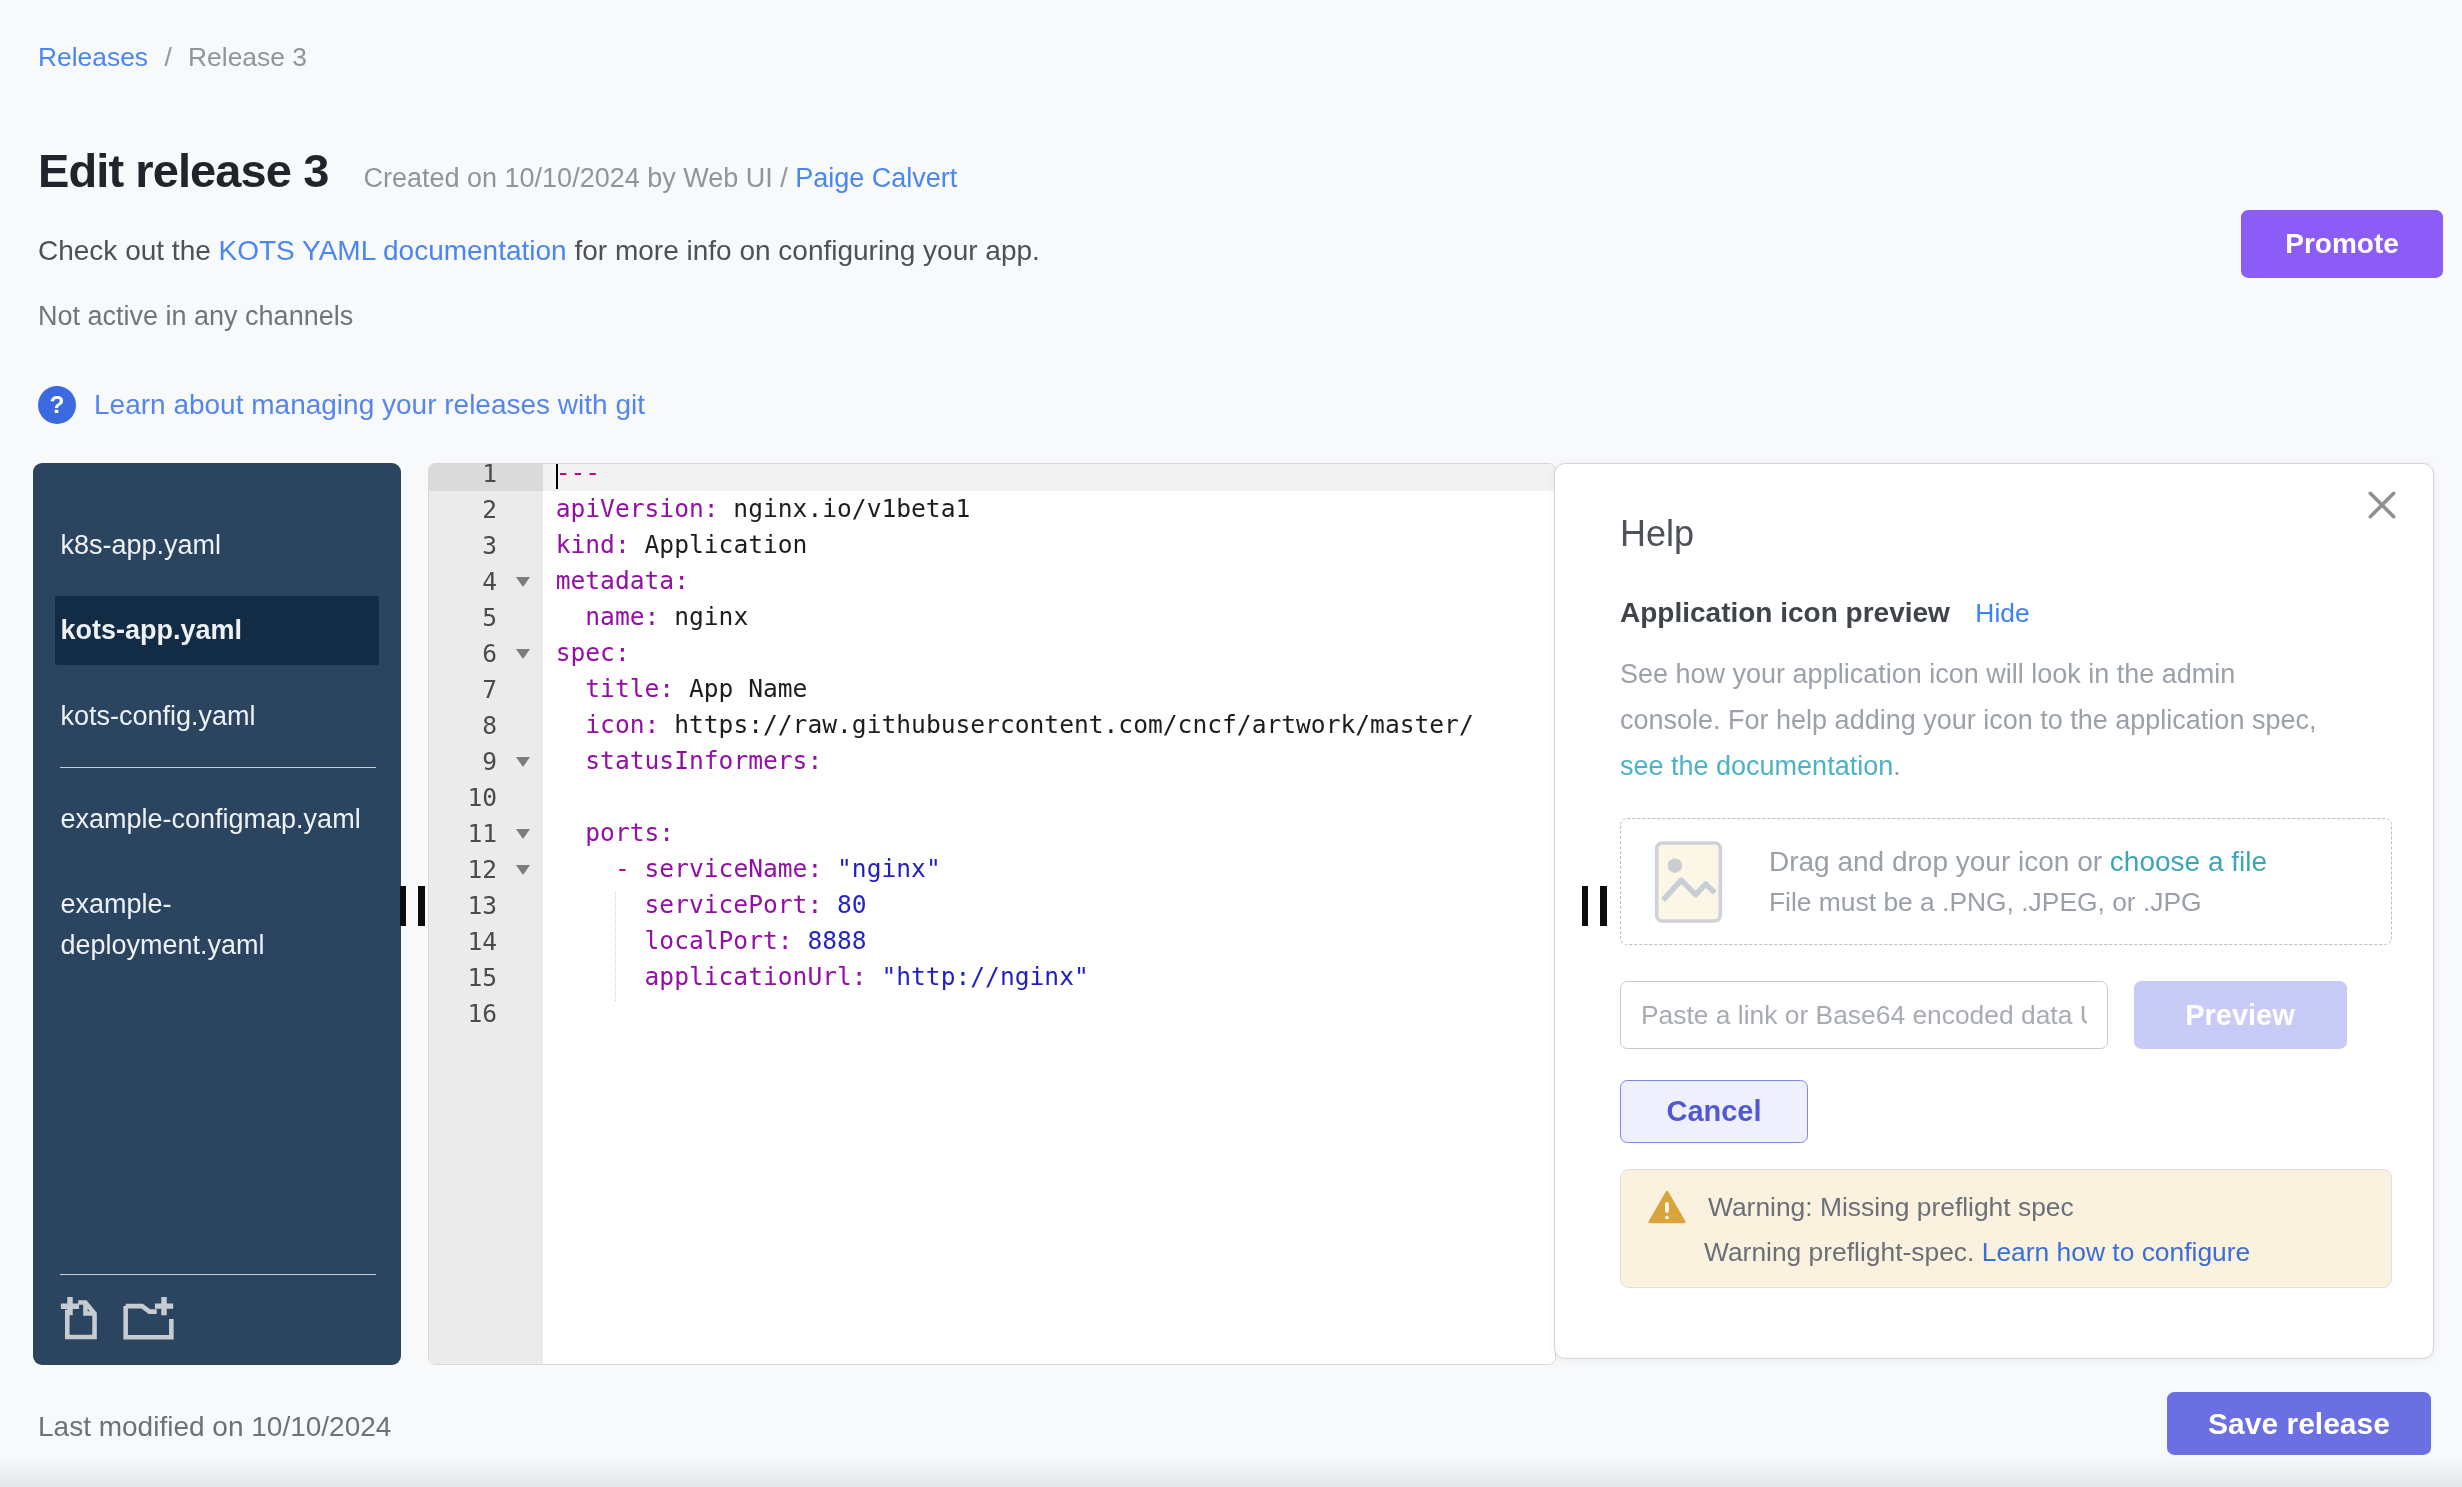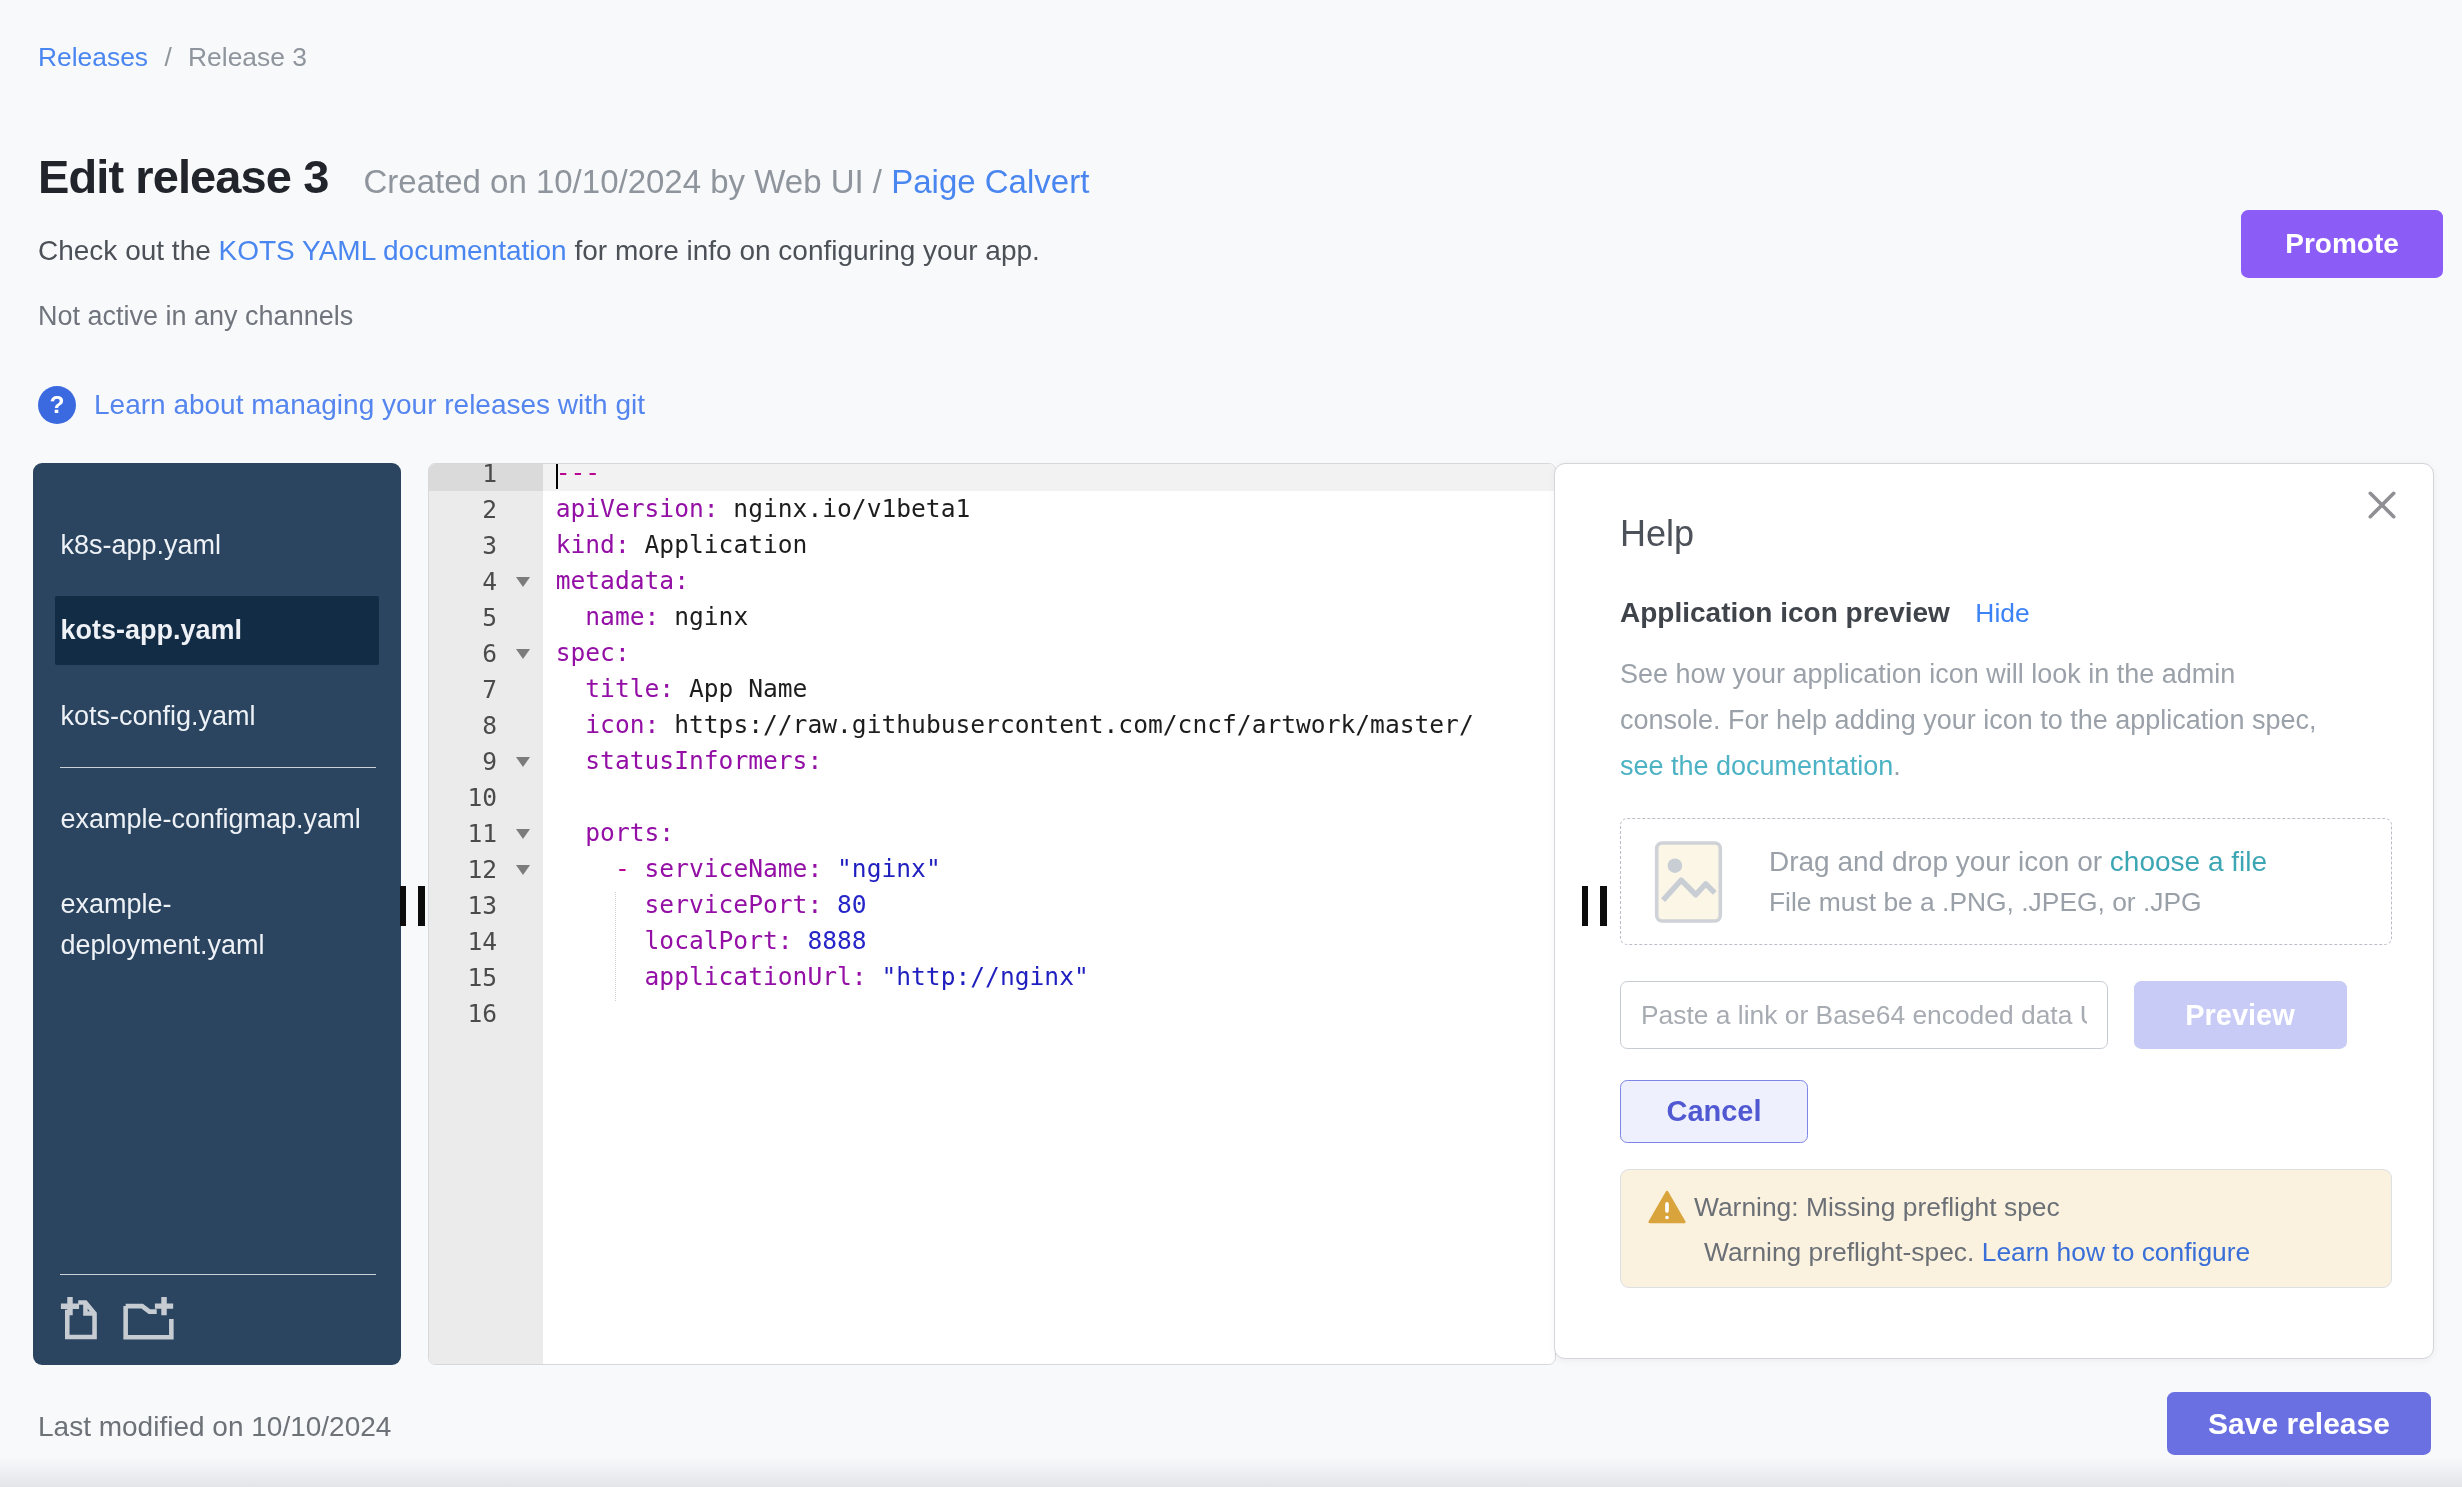--- a/index.html
+++ b/index.html
@@ -13,21 +13,21 @@
   }
   .page { position:absolute; inset:0; }
 
   
   .breadcrumb { position:absolute; left:38px; top:42px; font-size:26.4px; color:#8f959d; }
   .breadcrumb a { color:#4a86f0; text-decoration:none; cursor:pointer; }
   .breadcrumb .sep { margin:0 9px; }
 
   .title-row { position:absolute; left:38px; top:126px; display:flex; align-items:baseline; gap:35px; white-space:nowrap; }
   .title-row h1 { font-size:47px; font-weight:800; color:#21252b; letter-spacing:-0.9px; }
-  .created { font-size:33px; color:#8f959d;margin-top:37px; }
+  .created { font-size:27px; color:#8f959d;margin-top:37px; }
   .created a { color:#4a86f0; text-decoration:none; cursor:pointer; }
 
   .docs-line { position:absolute; left:38px; top:235px; font-size:28px; color:#4c5158; }
   .docs-line a { color:#4a86f0; text-decoration:none; cursor:pointer; }
 
   .promote-btn {
     position:absolute; left:2241px; top:210px; width:202px; height:68px;
     background:#8b5cf6; color:#fff; border:none; border-radius:7.3px;
     font-family:inherit; font-size:28px; font-weight:700; cursor:pointer;
   }
@@ -117,21 +117,21 @@
   .link-input::placeholder { color:#a7abb2; }
   .preview-btn { width:213px; height:68px; background:#c7cbf5; color:#fff; border:none;
     border-radius:7.3px; font-family:inherit; font-size:29px; font-weight:700; cursor:default; }
 
   .cancel-btn { margin-top:31px; width:188px; height:63px; background:#eef0fd;
     border:1.8px solid #7e85e8; border-radius:7.3px; color:#5059d2;
     font-family:inherit; font-size:29px; font-weight:700; cursor:pointer; display:block; }
 
   .warning-box { margin-top:25.5px; width:772px; height:119px; background:#faf1de;
     border:1.8px solid #dcdfe4; border-radius:9px; padding:20px 27px 7.3px; }
-  .w-row1 { display:flex; align-items:center; gap:8px; }
+  .w-row1 { display:flex; align-items:center; gap:22px; }
   .w-row1 svg { flex:0 0 auto; }
   .w-text { font-size:26.4px; color:#6b7077; }
   .w-row2 { margin:12.7px 0 0 56px; font-size:26.4px; color:#6b7077; white-space:nowrap; }
   .w-row2 a { color:#3a6fd8; text-decoration:none; cursor:pointer; }
 
   
   .footer-text { position:absolute; left:38px; top:1411px; font-size:28px; color:#6d7278; }
   .save-btn { position:absolute; left:2167px; top:1392px; width:264px; height:63px;
     background:#6a6fe2; color:#fff; border:none; border-radius:7.3px;
     font-family:inherit; font-size:30px; font-weight:700; cursor:pointer; }

